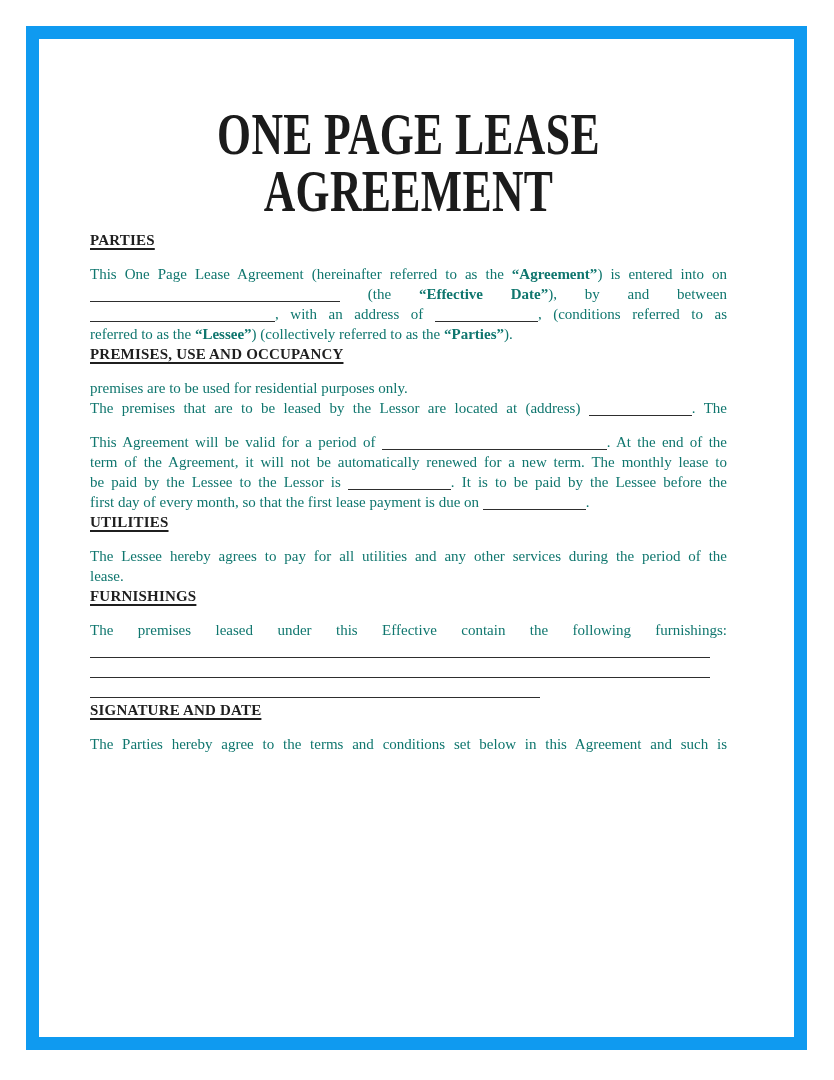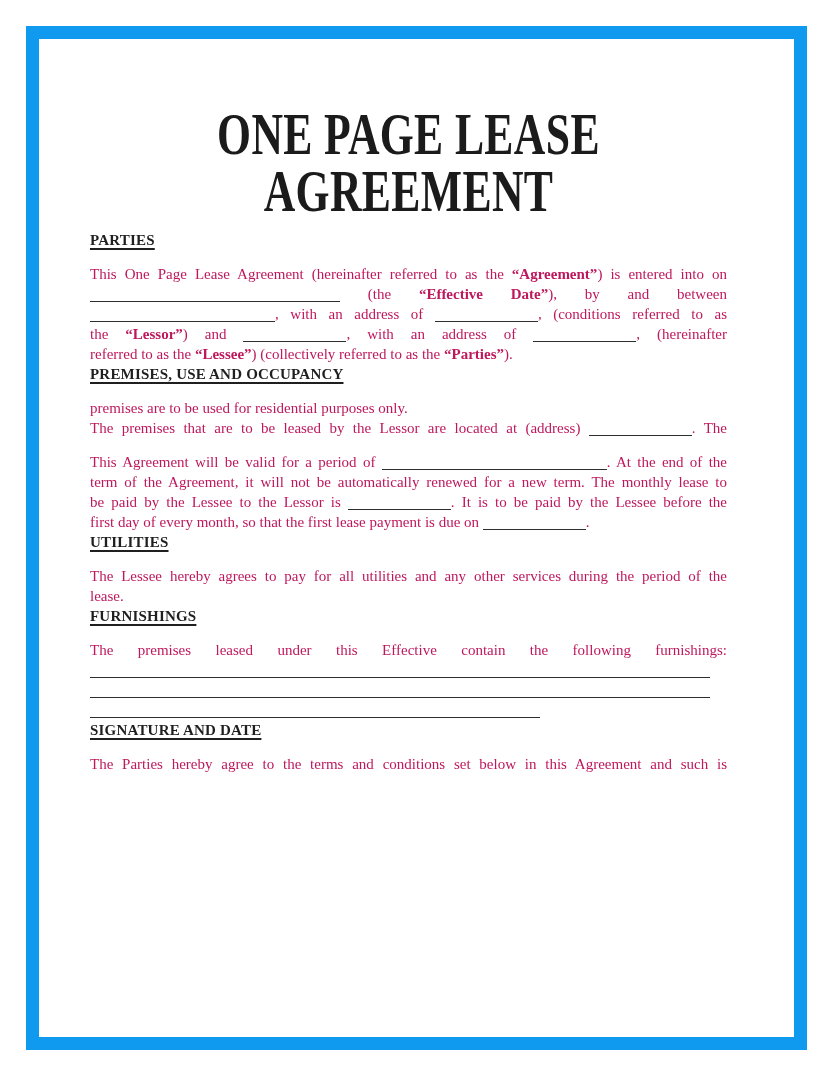--- a/index.html
+++ b/index.html
@@ -48,21 +48,21 @@
     color: #1f1f1f;
     letter-spacing: 0.2px;
     text-decoration: underline;
     text-decoration-thickness: 1.5px;
     text-underline-offset: 3px;
   }
   .para { margin-top: 14px; }
   .line {
     font-size: 15px;
     line-height: 20px;
-    color: #be185d;
+    color: #0f766e;
     text-align: left;
     white-space: normal;
   }
   .line.justify {
     text-align: justify;
     text-align-last: justify;
   }
   .bold { font-weight: bold; }
   .blank {
     display: inline-block;
@@ -80,21 +80,20 @@
       <div class="title-line">ONE PAGE LEASE</div>
       <div class="title-line">AGREEMENT</div>
     </div>
     <div>
         <div class="section">
           <div class="section-heading">PARTIES</div>
           <div class="para">
             <div class="line justify"><span>This One Page Lease Agreement (hereinafter referred to as the </span><span class="bold">“Agreement”</span><span>) is entered into on</span></div>
             <div class="line justify"><span class="blank" style="width: 250px;"></span><span> (the </span><span class="bold">“Effective Date”</span><span>), by and between</span></div>
             <div class="line justify"><span class="blank" style="width: 185px;"></span><span>, with an address of </span><span class="blank" style="width: 103px;"></span><span>, (conditions referred to as</span></div>
-            <div class="line justify"><span>the </span><span class="bold">“Lessor”</span><span>) and </span><span class="blank" style="width: 103px;"></span><span>, with an address of </span><span class="blank" style="width: 103px;"></span><span>, (hereinafter</span></div>
             <div class="line"><span>referred to as the </span><span class="bold">“Lessee”</span><span>) (collectively referred to as the </span><span class="bold">“Parties”</span><span>).</span></div>
           </div>
         </div>
         <div class="section">
           <div class="section-heading">PREMISES, USE AND OCCUPANCY</div>
           <div class="para">
             <div class="line"><span>premises are to be used for residential purposes only.</span></div>
             <div class="line justify"><span>The premises that are to be leased by the Lessor are located at (address) </span><span class="blank" style="width: 103px;"></span><span>. The</span></div>
           </div>
         </div>

